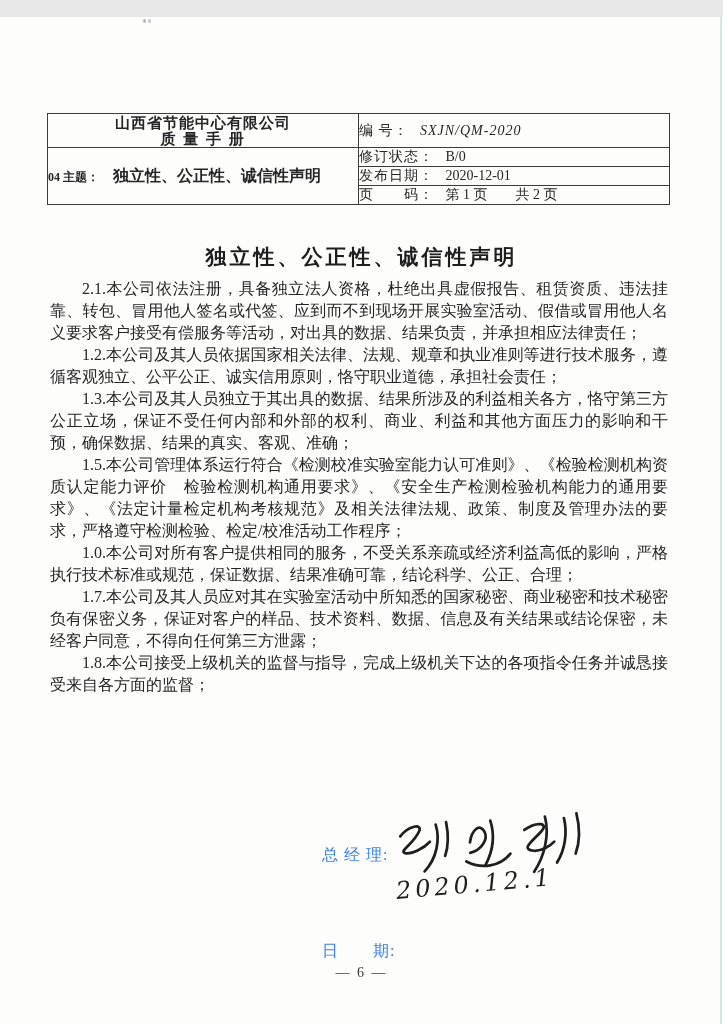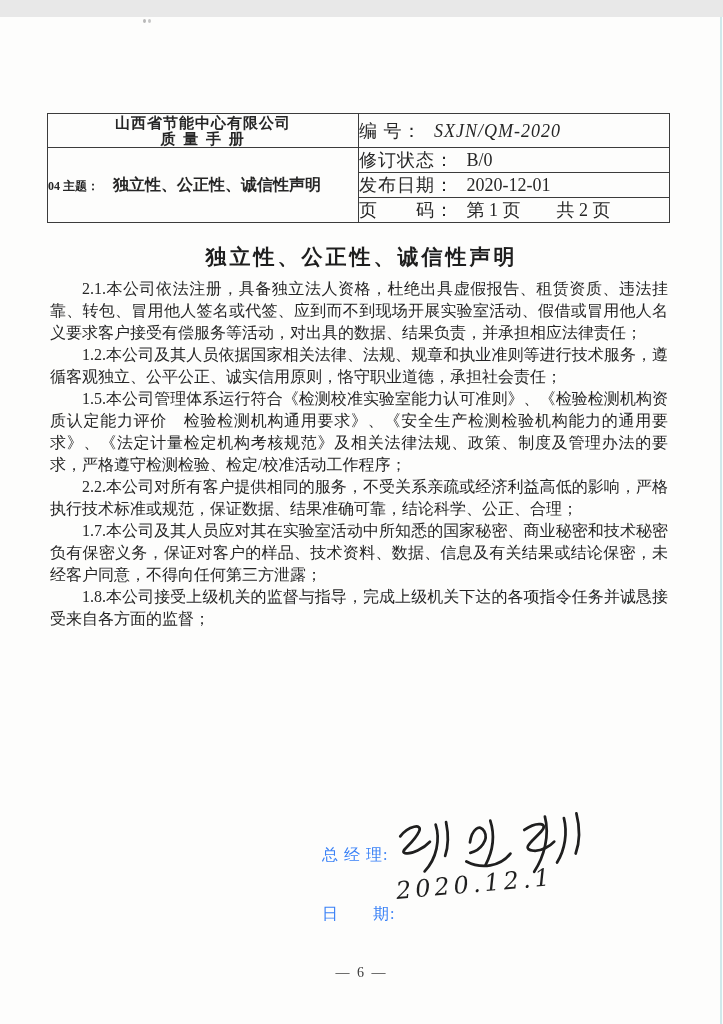--- a/index.html
+++ b/index.html
@@ -33,21 +33,21 @@
   .header-table td {
     border: 1px solid #3c3c3c; padding: 0; vertical-align: middle;
     overflow: hidden;
   }
   .company-cell { text-align: center; height: 34px; }
   .company-name { font-weight: bold; font-size: 15px; line-height: 16px; letter-spacing: 1px; }
   .manual-title { font-weight: bold; font-size: 15px; line-height: 16px; letter-spacing: 2px; }
   .topic-cell { padding-left: 10px; }
   .topic-label { font-weight: bold; font-size: 12px; }
   .topic-value { font-weight: bold; font-size: 16px; margin-left: 10px; }
-  .meta-cell { padding-left: 10px; font-size: 18px; }
+  .meta-cell { padding-left: 10px; font-size: 14px; }
   .row-num { height: 34px; }
   .row-meta { height: 19px; }
   .meta-label { letter-spacing: 1px; }
   .meta-value { margin-left: 8px; }
   .doc-number-value { font-style: italic; letter-spacing: 1px; }
   
   .doc-title {
     position: absolute; top: 226px; left: 0; width: 100%;
     text-align: center; font-size: 21px; font-weight: bold; letter-spacing: 3px;
     color: #1e1e1e;
@@ -57,21 +57,21 @@
     position: absolute; left: 50px; top: 261px; width: 618px;
     font-size: 16px; line-height: 22px; text-align: justify;
   }
   .body-text p { margin: 0; text-indent: 2em; }
   
   .sign-label {
     position: absolute; left: 322px; font-size: 16px; color: #3b82f6;
     letter-spacing: 1px;
   }
   .manager-label { top: 828px; }
-  .date-label { top: 887px; text-align: center; }
+  .date-label { top: 924px; text-align: center; }
   .signature-svg {
     position: absolute; left: 388px; top: 797px; width: 200px; height: 64px;
     transform: rotate(-2deg);
   }
   .date-hand {
     position: absolute; left: 396px; top: 860px;
     font-size: 24px; font-style: italic; letter-spacing: 4px;
     font-family: "DejaVu Serif", serif; color: #1f1f1f;
     transform: rotate(-5deg); transform-origin: left center;
   }
@@ -128,22 +128,23 @@
       </td>
     </tr>
   </tbody>
     </table>
 
   <div class="doc-title">独立性、公正性、诚信性声明</div>
 
   <div class="body-text">
     <p>2.1.本公司依法注册，具备独立法人资格，杜绝出具虚假报告、租赁资质、违法挂靠、转包、冒用他人签名或代签、应到而不到现场开展实验室活动、假借或冒用他人名义要求客户接受有偿服务等活动，对出具的数据、结果负责，并承担相应法律责任；</p>
     <p>1.2.本公司及其人员依据国家相关法律、法规、规章和执业准则等进行技术服务，遵循客观独立、公平公正、诚实信用原则，恪守职业道德，承担社会责任；</p>
+    <p>1.3.本公司及其人员独立于其出具的数据、结果所涉及的利益相关各方，恪守第三方公正立场，保证不受任何内部和外部的权利、商业、利益和其他方面压力的影响和干预，确保数据、结果的真实、客观、准确；</p>
     <p>1.5.本公司管理体系运行符合《检测校准实验室能力认可准则》、《检验检测机构资质认定能力评价　检验检测机构通用要求》、《安全生产检测检验机构能力的通用要求》、《法定计量检定机构考核规范》及相关法律法规、政策、制度及管理办法的要求，严格遵守检测检验、检定/校准活动工作程序；</p>
-    <p>2.2.本公司对所有客户提供相同的服务，不受关系亲疏或经济利益高低的影响，严格执行技术标准或规范，保证数据、结果准确可靠，结论科学、公正、合理；</p>
+    <p>1.0.本公司对所有客户提供相同的服务，不受关系亲疏或经济利益高低的影响，严格执行技术标准或规范，保证数据、结果准确可靠，结论科学、公正、合理；</p>
     <p>1.7.本公司及其人员应对其在实验室活动中所知悉的国家秘密、商业秘密和技术秘密负有保密义务，保证对客户的样品、技术资料、数据、信息及有关结果或结论保密，未经客户同意，不得向任何第三方泄露；</p>
     <p>1.8.本公司接受上级机关的监督与指导，完成上级机关下达的各项指令任务并诚恳接受来自各方面的监督；</p>
   </div>
 
   <div class="sign-label manager-label">总 经 理:</div>
 
   <svg class="signature-svg" viewBox="0 0 190 60" fill="none" stroke="#1f1f1f" stroke-width="2.6" stroke-linecap="round" stroke-linejoin="round">
 
     <path d="M12,18 C20,8 34,6 30,14 C24,26 10,32 16,34 C22,36 34,30 40,24"></path>
     <path d="M46,8 C50,22 46,40 34,52"></path>

